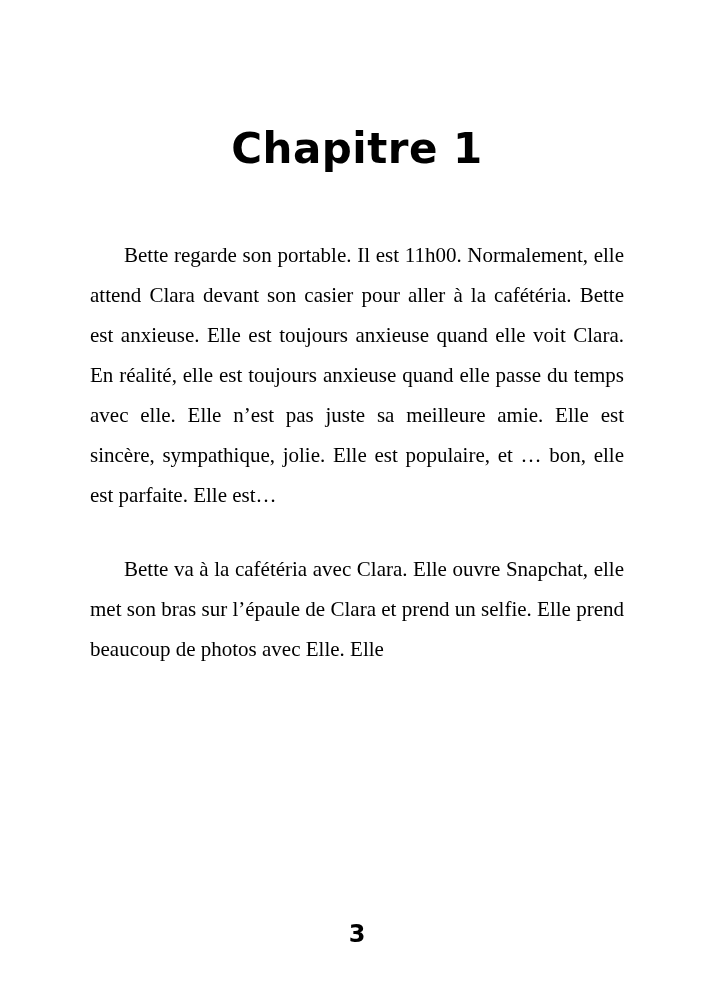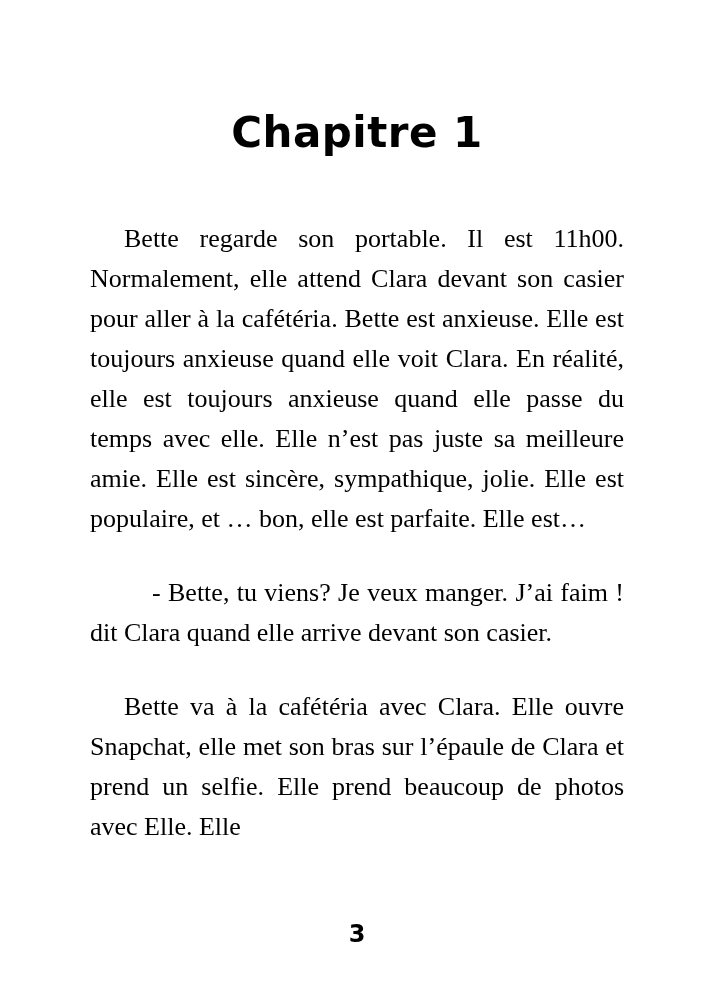--- a/index.html
+++ b/index.html
@@ -12,38 +12,38 @@
     background: #ffffff;
     font-family: "Liberation Serif", serif;
     color: #000000;
     overflow: hidden;
   }
   .page {
     position: relative;
     width: 714px;
     height: 1000px;
     box-sizing: border-box;
-    padding: 0 90px;
+    padding: 16px 90px;
   }
   .chapter-title {
     margin: 0;
     padding-top: 108px;
     text-align: center;
     font-family: "DejaVu Sans", sans-serif;
     font-weight: bold;
     font-size: 42px;
     letter-spacing: 0.5px;
     color: #000;
   }
   .body-copy {
     margin-top: 62px;
   }
   .body-copy p {
     margin: 0 0 0 0;
-    font-size: 26px;
+    font-size: 21px;
     line-height: 40px;
     text-align: justify;
     text-justify: inter-word;
     -webkit-hyphens: none;
     hyphens: none;
   }
   .body-copy p.indent-small {
     text-indent: 34px;
   }
   .body-copy p.indent-large {
@@ -65,19 +65,18 @@
 </style>
 </head>
 <body>
 
 <div class="page">
 
   <h1 class="chapter-title">Chapitre 1</h1>
 
   <div class="body-copy">
     <p class="indent-small">Bette regarde son portable. Il est 11h00. Normalement, elle attend Clara devant son casier pour aller à la cafétéria. Bette est anxieuse. Elle est toujours anxieuse quand elle voit Clara. En réalité, elle est toujours anxieuse quand elle passe du temps avec elle. Elle n’est pas juste sa meilleure amie. Elle est sincère, sympathique, jolie. Elle est populaire, et … bon, elle est parfaite. Elle est…</p>
-    <p class="indent-large gap">- Bette, tu viens? Je veux manger. J’ai faim ! dit Clara quand elle arrive devant son casier.</p>
     <p class="indent-small gap">Bette va à la cafétéria avec Clara. Elle ouvre Snapchat, elle met son bras sur l’épaule de Clara et prend un selfie. Elle prend beaucoup de photos avec Elle. Elle</p>
   </div>
 
   <div class="page-number">3</div>
 
 </div>
 
 </body></html>

